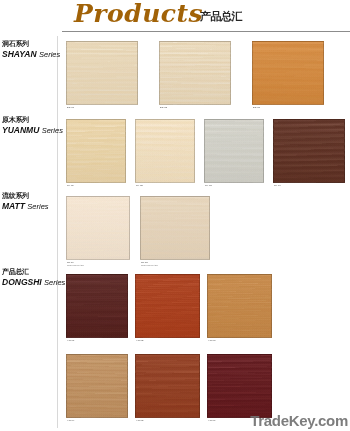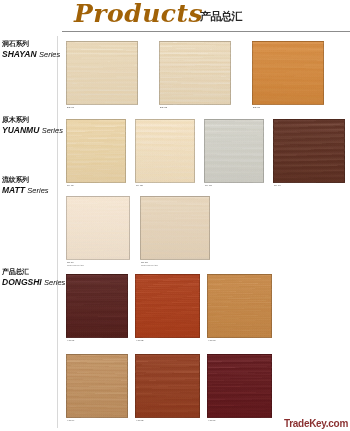--- a/index.html
+++ b/index.html
@@ -127,23 +127,23 @@
     display: block;
     color: #6a6a6a;
   }
 
   
   #watermark {
     position: absolute;
     right: 2px;
     bottom: 2px;
     font-family: "Liberation Sans", sans-serif;
-    font-size: 10px;
-    font-weight: 700;
-    color: #7f1d1d;
+    font-size: 15px;
+    font-weight: 700;
+    color: #737373;
     letter-spacing: -0.3px;
     white-space: nowrap;
     opacity: 0.92;
   }
 </style>
 </head>
 <body>
 
 <div id="header">
   <div id="header-title">Products</div>
@@ -155,21 +155,21 @@
 
 <div id="series-labels">
     <div class="series-label" style="top: 40px;">
       <div class="series-cn">洞石系列</div>
       <div class="series-en"><span>SHAYAN</span> <span class="sfx">Series</span></div>
     </div>
     <div class="series-label" style="top: 116px;">
       <div class="series-cn">原木系列</div>
       <div class="series-en"><span>YUANMU</span> <span class="sfx">Series</span></div>
     </div>
-    <div class="series-label" style="top: 176px;">
+    <div class="series-label" style="top: 192px;">
       <div class="series-cn">流纹系列</div>
       <div class="series-en"><span>MATT</span> <span class="sfx">Series</span></div>
     </div>
     <div class="series-label" style="top: 268px;">
       <div class="series-cn">产品总汇</div>
       <div class="series-en"><span>DONGSHI</span> <span class="sfx">Series</span></div>
     </div>
   </div>
 
 <div id="tile-grid">

